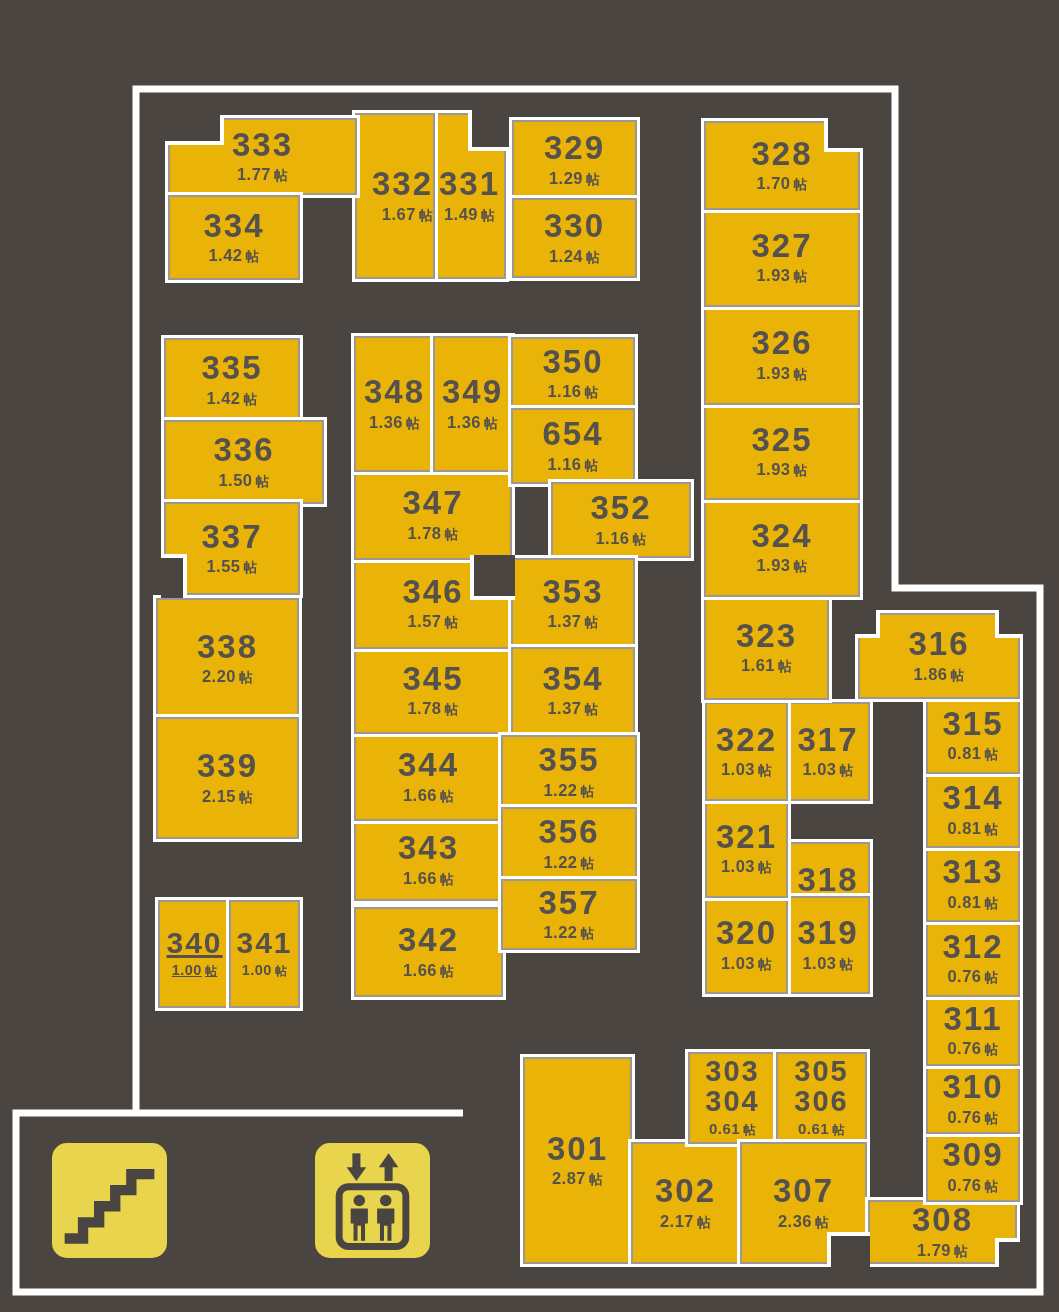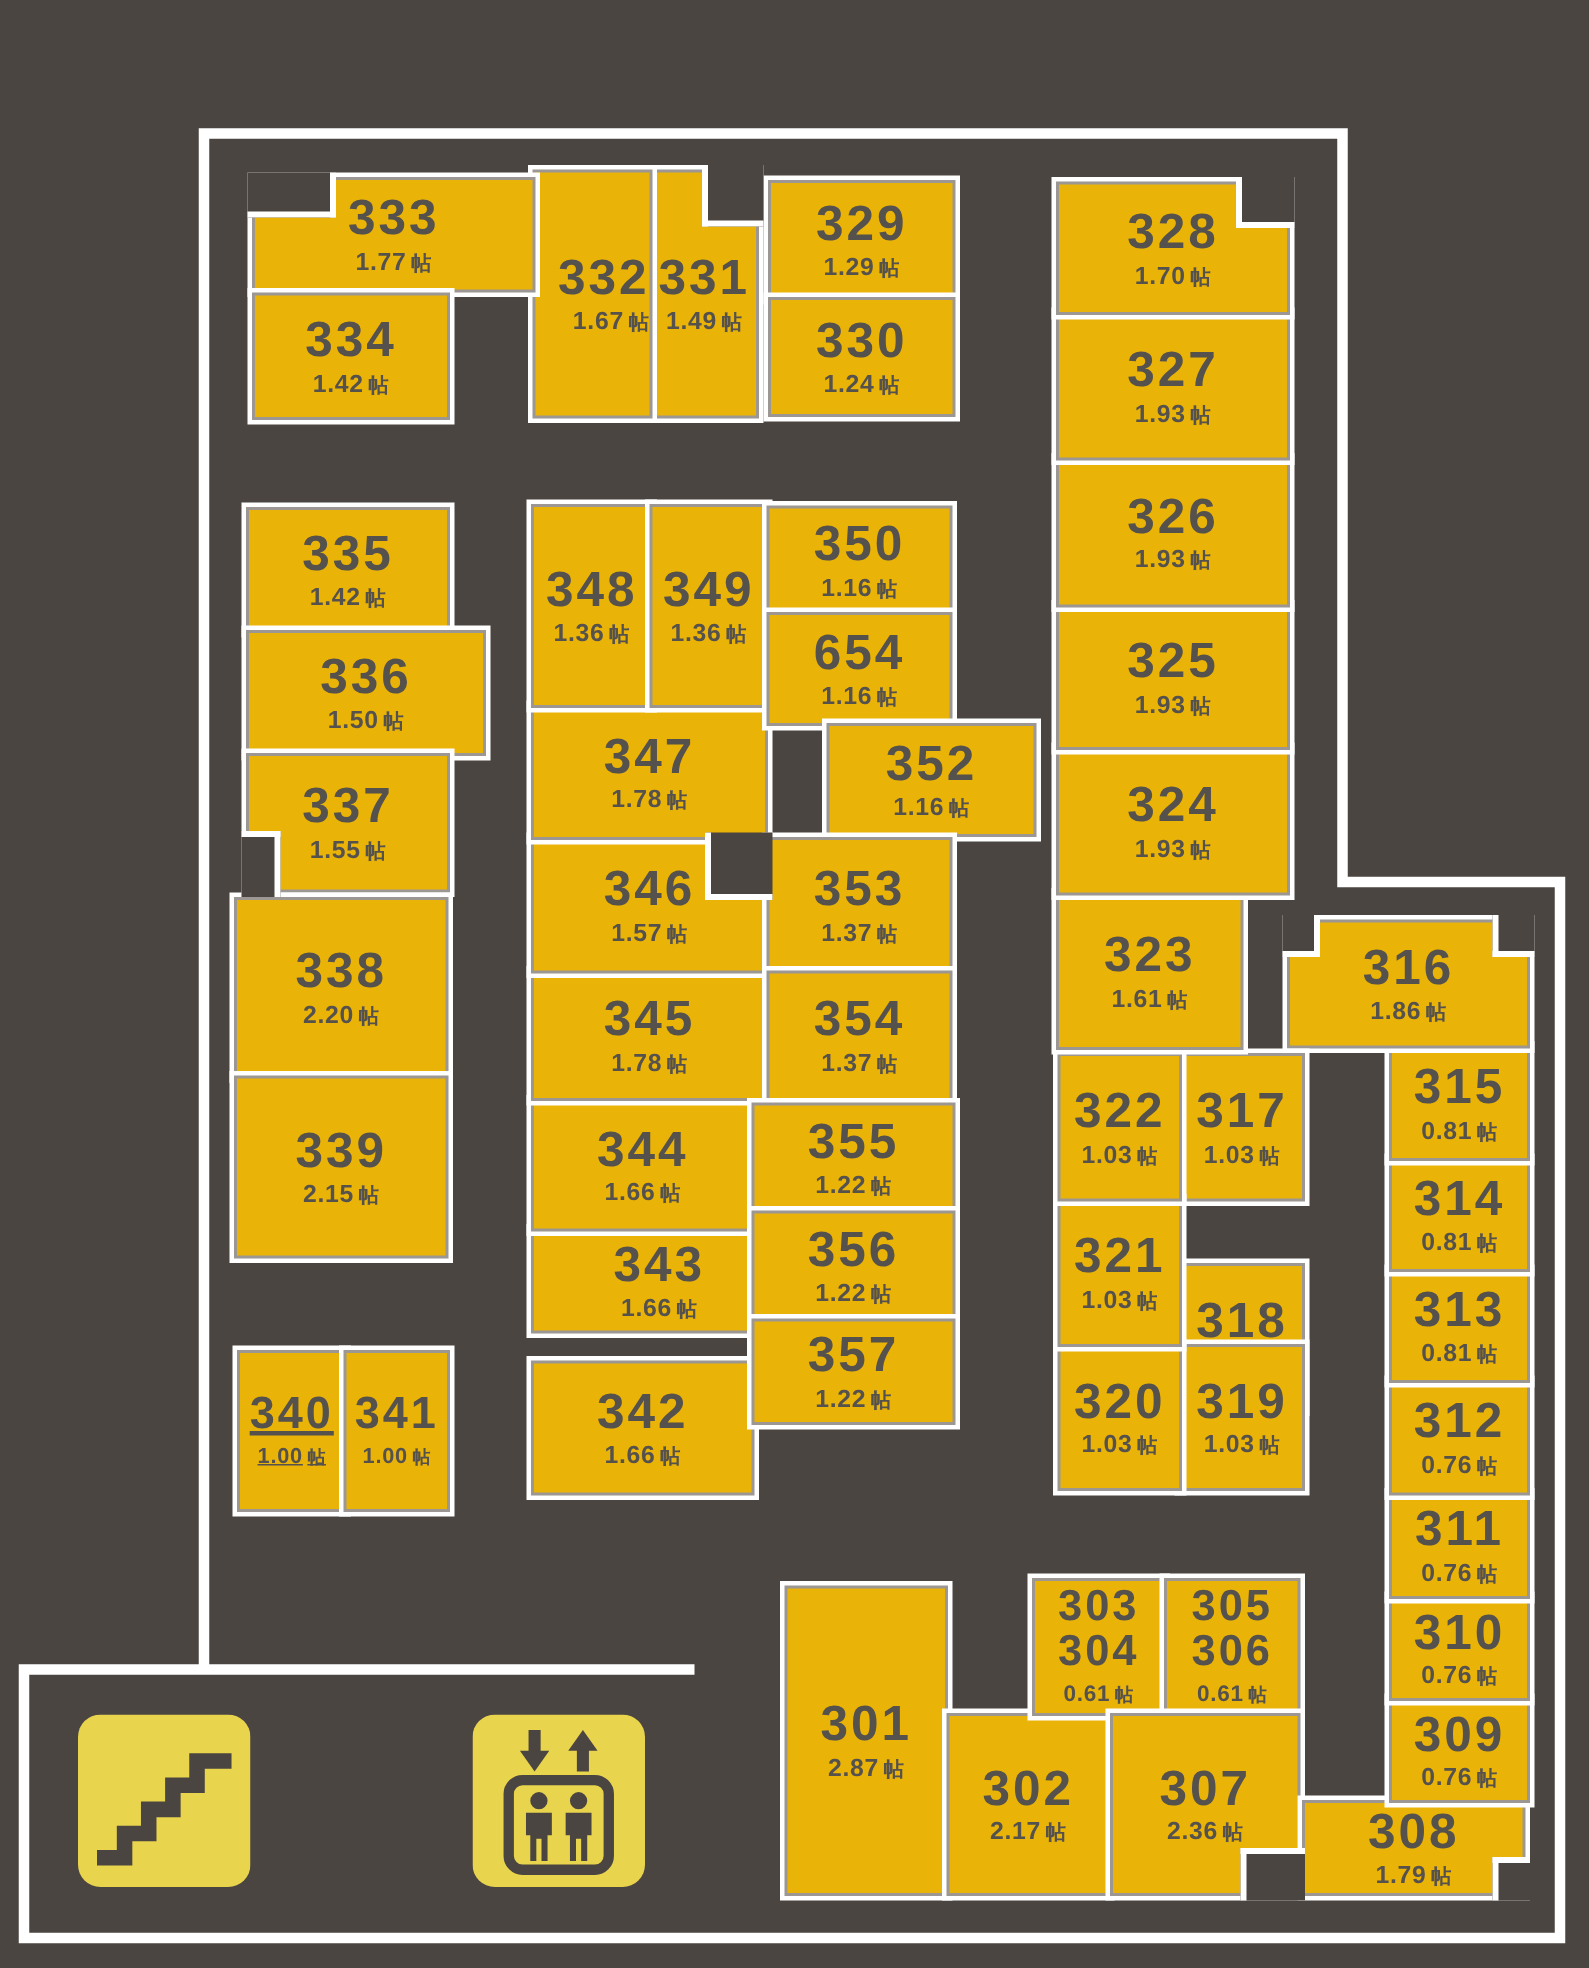--- a/index.html
+++ b/index.html
@@ -376,21 +376,21 @@
     </span>
   </div>
       <div class="room" style="left: 356px; top: 909px; width: 145px; height: 86px;">
     <span class="room-number">342</span>
 
     <span class="room-size">
       <span class="size-value">1.66</span>
           <span class="size-unit">帖</span>
     </span>
   </div>
-      <div class="room" style="left: 356px; top: 821px; width: 145px; height: 66px; padding-left: 11px;">
+      <div class="room" style="left: 356px; top: 821px; width: 145px; height: 78px;">
     <span class="room-number">343</span>
 
     <span class="room-size">
       <span class="size-value">1.66</span>
           <span class="size-unit">帖</span>
     </span>
   </div>
       <div class="room" style="left: 356px; top: 735px; width: 145px; height: 84px;">
     <span class="room-number">344</span>
 

